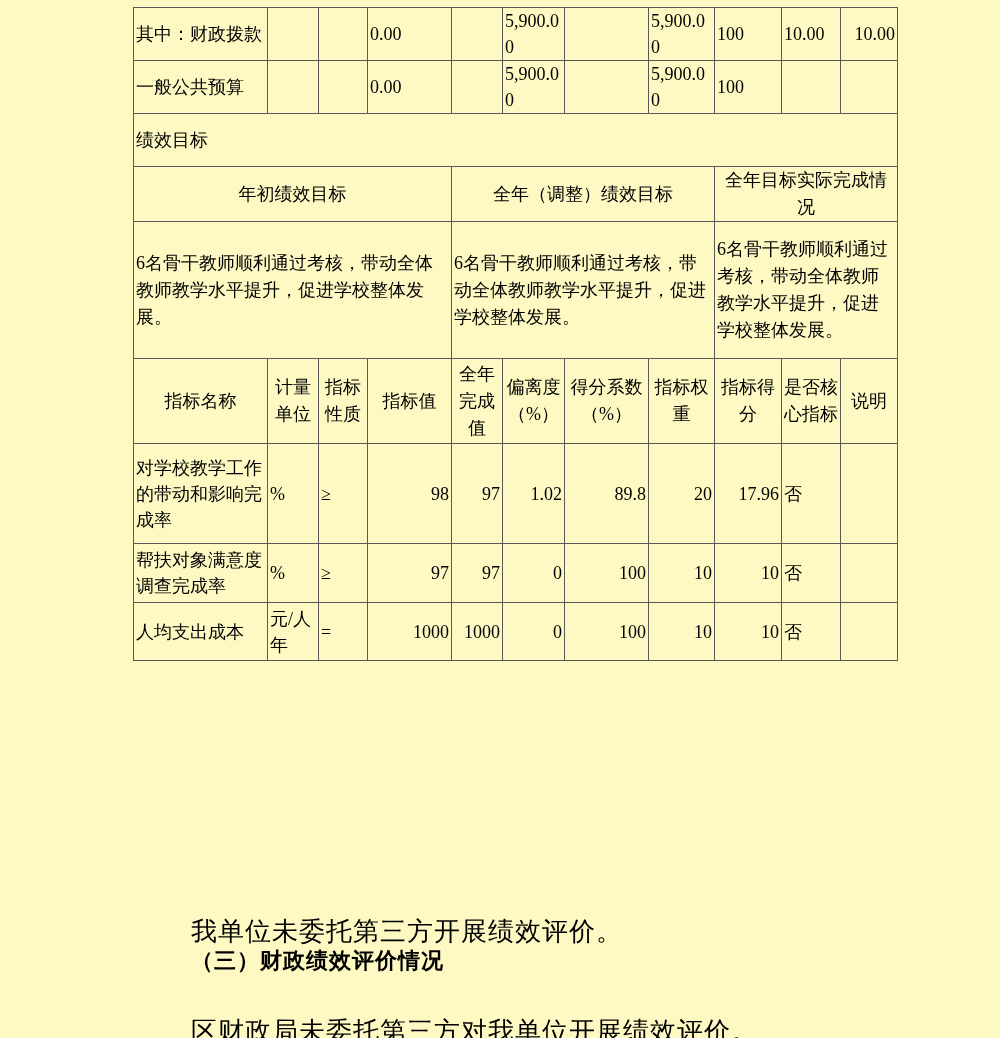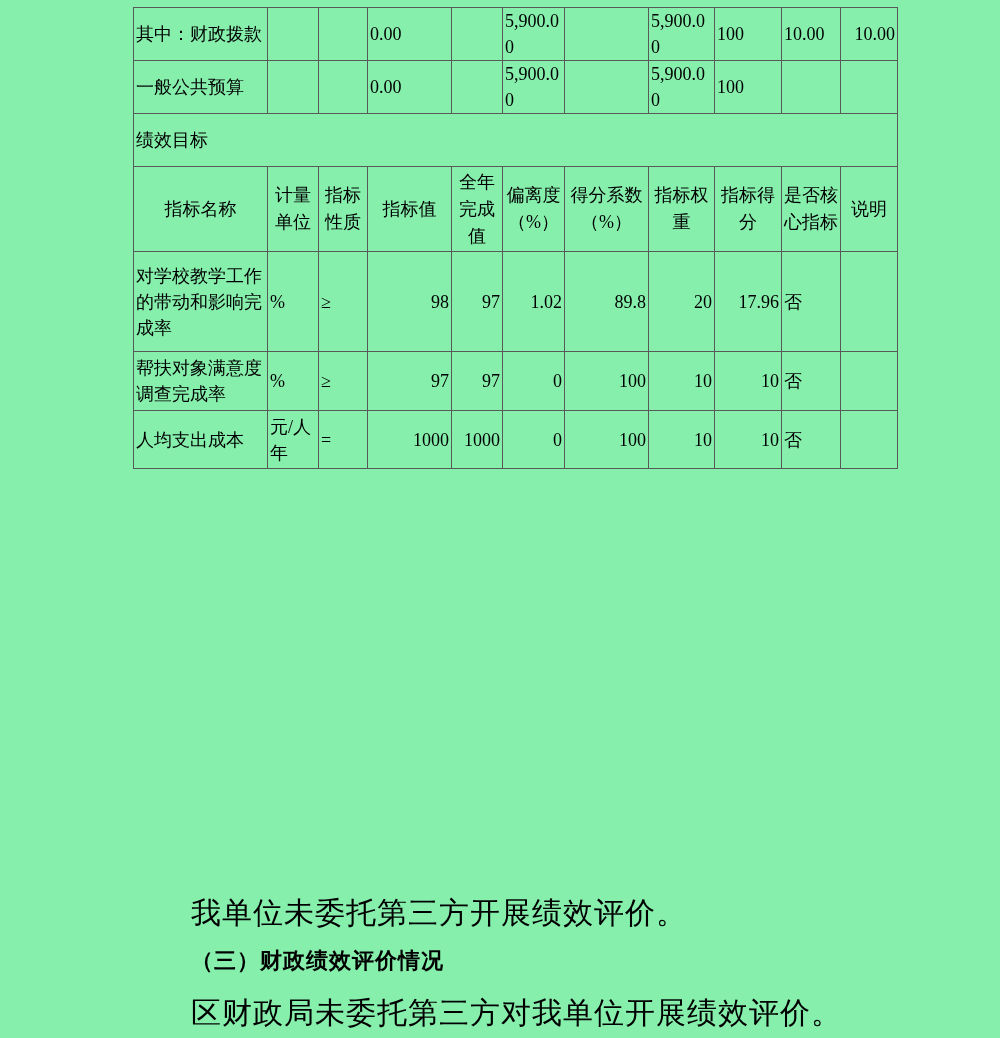--- a/index.html
+++ b/index.html
@@ -8,21 +8,21 @@
     background: #ffffff;
     width: 1000px;
     height: 1038px;
     font-family: "Liberation Serif", "DejaVu Serif", serif;
     color: #000000;
   }
   .page {
     position: relative;
     width: 1000px;
     height: 1038px;
-    background: #86efac;
+    background: #fef9c3;
     overflow: hidden;
   }
   table.doc-table {
     position: absolute;
     left: 133px;
     top: 7px;
     width: 764px;
     border-collapse: collapse;
     table-layout: fixed;
     font-size: 18px;
@@ -54,22 +54,23 @@
     position: absolute;
     left: 191px;
     white-space: nowrap;
   }
   .note-heading {
     font-weight: bold;
     font-size: 22px;
     letter-spacing: 1px;
   }
   .note-body {
-    font-size: 30px;
+    font-size: 26px;
     letter-spacing: 1px;
+    margin-top: 21px;
   }
 </style>
 </head>
 <body>
 
 <div class="page">
 
   <table class="doc-table">
     <colgroup>
       <col style="width:134px">
@@ -111,21 +112,31 @@
         <td class="c-left">5,900.00</td>
         <td class="c-left">100</td>
         <td class="c-left"></td>
         <td class="c-right"></td>
       </tr>
 
       <tr style="height:53px">
         <td class="section-title" colspan="11">绩效目标</td>
       </tr>
 
-
+      <tr style="height:55px">
+        <td class="goal-hdr" colspan="4">年初绩效目标</td>
+        <td class="goal-hdr" colspan="4">全年（调整）绩效目标</td>
+        <td class="goal-hdr" colspan="3">全年目标实际完成情况</td>
+      </tr>
+
+      <tr style="height:137px">
+        <td class="goal-text" colspan="4">6名骨干教师顺利通过考核，带动全体教师教学水平提升，促进学校整体发展。</td>
+        <td class="goal-text" colspan="4">6名骨干教师顺利通过考核，带动全体教师教学水平提升，促进学校整体发展。</td>
+        <td class="goal-text" colspan="3">6名骨干教师顺利通过考核，带动全体教师教学水平提升，促进学校整体发展。</td>
+      </tr>
 
 
       <tr style="height:85px">
         <td class="ind-hdr">指标名称</td>
         <td class="ind-hdr">计量单位</td>
         <td class="ind-hdr">指标性质</td>
         <td class="ind-hdr">指标值</td>
         <td class="ind-hdr">全年完成值</td>
         <td class="ind-hdr">偏离度（%）</td>
         <td class="ind-hdr">得分系数（%）</td>

